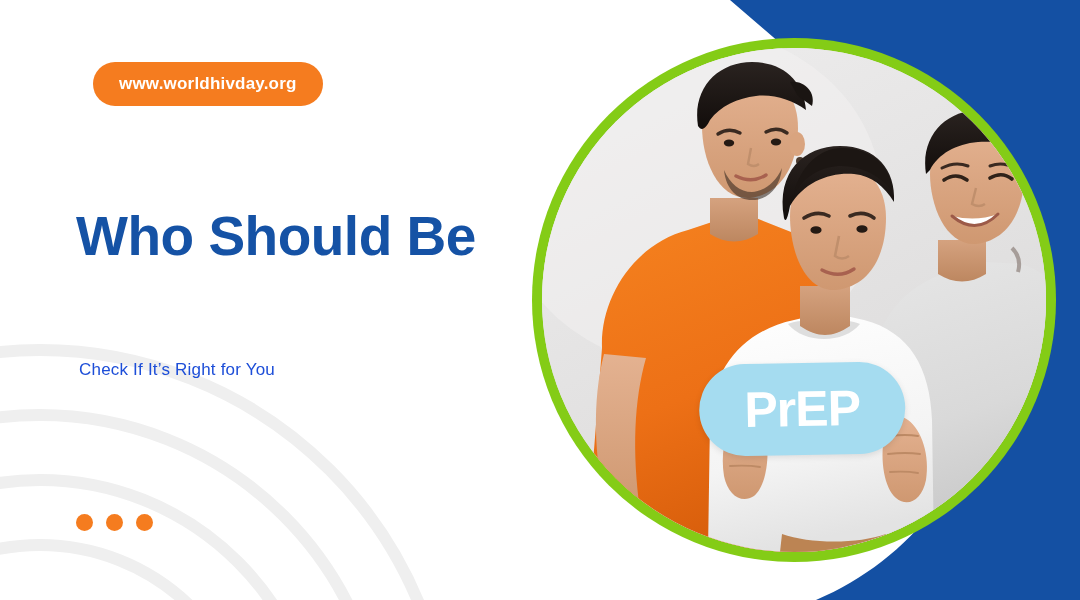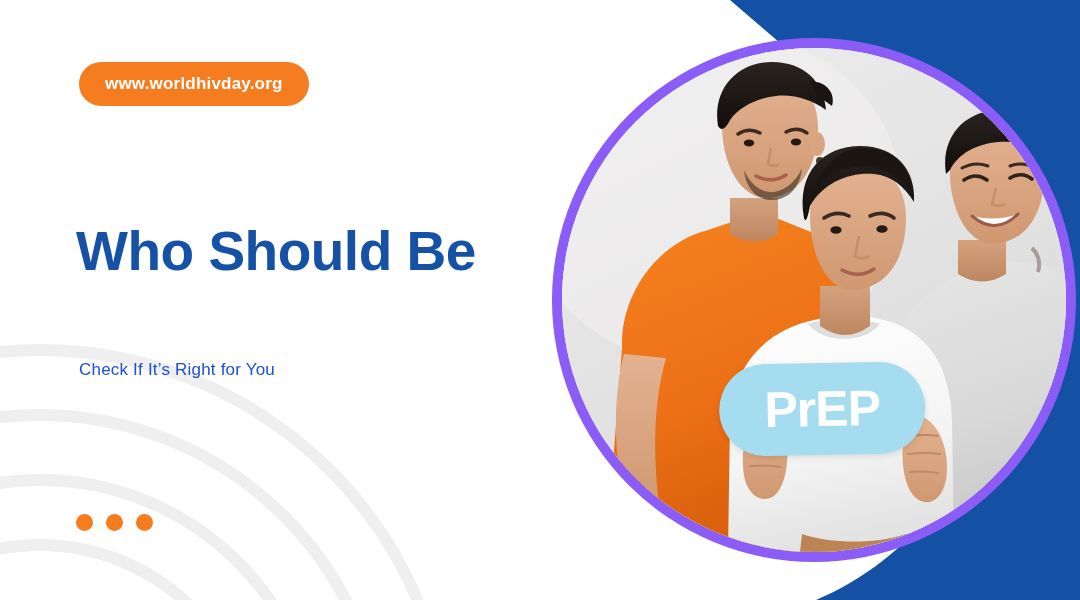--- a/index.html
+++ b/index.html
@@ -26,21 +26,21 @@
 
   
   #blue-shape {
     position:absolute; left:620px; top:0;
     width:460px; height:600px;
     pointer-events:none;
   }
 
   
   #url-badge {
-    position:absolute; left:79px; top:62px;
+    position:absolute; left:93px; top:62px;
     height:44px;
     padding:0 26px;
     display:flex; align-items:center; justify-content:center;
     background:#F57C1F;
     border-radius:22px;
   }
   #url-badge .badge-text {
     color:#ffffff;
     font-size:17px;
     font-weight:bold;
@@ -52,21 +52,20 @@
   #headline {
     position:absolute; left:76px; top:206px;
     width:470px;
   }
   .headline-line {
     font-size:55px;
     font-weight:bold;
     line-height:1.12;
     letter-spacing:-0.5px;
     white-space:nowrap;
-    margin-top:15px;
   }
   .headline-line.blue   { color:#1552A5; }
   .headline-line.orange { color:#F57C1F; }
 
   
   #subtitle {
     position:absolute; left:79px; top:360px;
     color:#1d4ed8;
     font-size:17px;
     font-weight:300;
@@ -81,24 +80,24 @@
   }
   #dots .dot {
     width:17px; height:17px;
     border-radius:50%;
     background:#F57C1F;
   }
 
   
   #photo-ring {
     position:absolute;
-    left:552px; top:38px;
+    left:532px; top:38px;
     width:524px; height:524px;
     border-radius:50%;
-    background:#8b5cf6;
+    background:#84cc16;
     padding:10px;
   }
   #photo-circle {
     position:relative;
     width:100%; height:100%;
     border-radius:50%;
     overflow:hidden;
     background:linear-gradient(160deg,#ecebeb 0%,#e3e2e2 45%,#dedddd 100%);
   }
   #photo-svg { display:block; width:100%; height:100%; }

